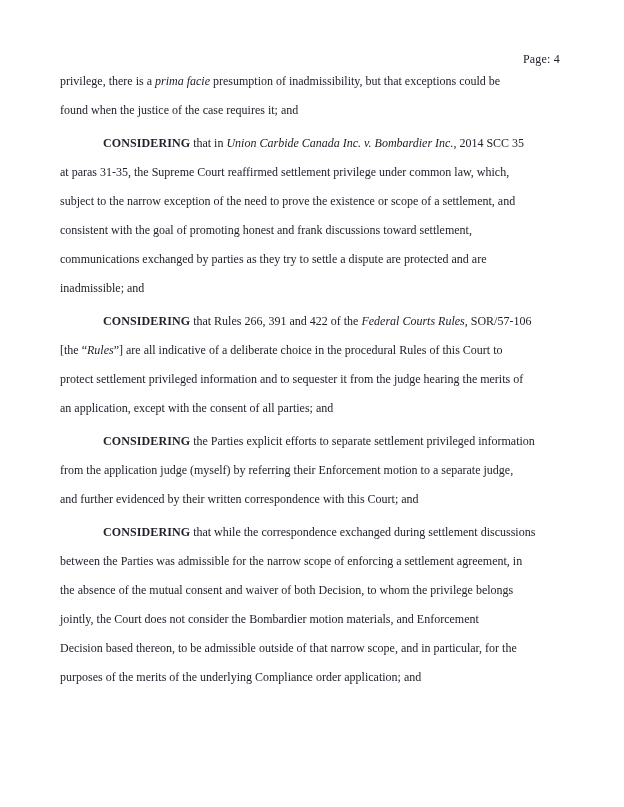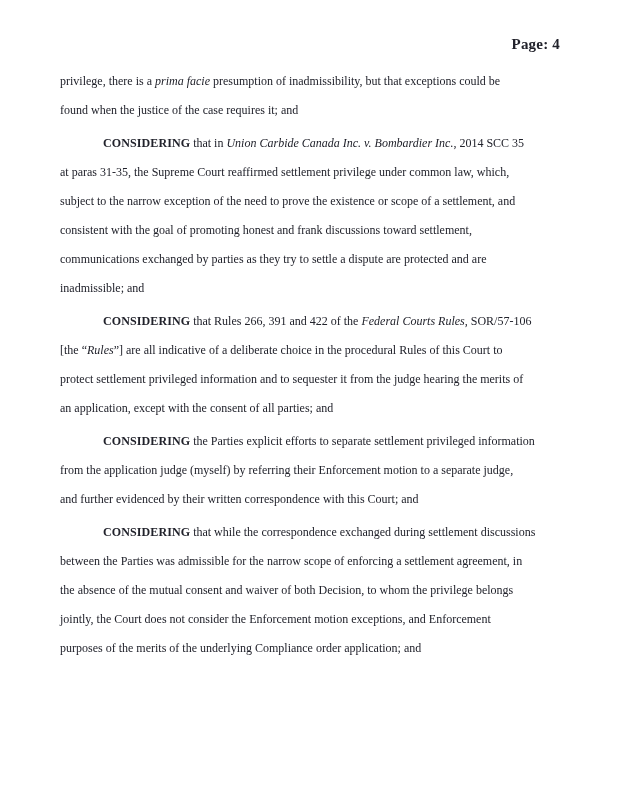--- a/index.html
+++ b/index.html
@@ -11,26 +11,26 @@
     position: relative;
     width: 624px;
     height: 807px;
     background: #ffffff;
     overflow: hidden;
     font-family: "Liberation Serif", "DejaVu Serif", serif;
     color: #21222b;
   }
   .page-header {
     position: absolute;
-    top: 36px;
+    top: 52px;
     left: 60px;
     right: 64px;
     text-align: right;
-    font-size: 15px;
-    font-weight: bold;
+    font-size: 12px;
+    font-weight: normal;
     letter-spacing: 0.2px;
   }
   .doc-body {
     position: absolute;
     top: 67px;
     left: 60px;
     width: 510px;
     font-size: 12px;
   }
   .paragraph { margin: 0; }
@@ -70,17 +70,18 @@
       </div>
       <div class="paragraph">
         <div class="line first"><span class="seg-b">CONSIDERING</span><span> the Parties explicit efforts to separate settlement privileged information</span></div>
         <div class="line"><span>from the application judge (myself) by referring their Enforcement motion to a separate judge,</span></div>
         <div class="line"><span>and further evidenced by their written correspondence with this Court; and</span></div>
       </div>
       <div class="paragraph">
         <div class="line first"><span class="seg-b">CONSIDERING</span><span> that while the correspondence exchanged during settlement discussions</span></div>
         <div class="line"><span>between the Parties was admissible for the narrow scope of enforcing a settlement agreement, in</span></div>
         <div class="line"><span>the absence of the mutual consent and waiver of both Decision, to whom the privilege belongs</span></div>
-        <div class="line"><span>jointly, the Court does not consider the Enforcement motion exceptions, and Enforcement</span></div>
+        <div class="line"><span>jointly, the Court does not consider the Bombardier motion materials, and Enforcement</span></div>
+        <div class="line"><span>Decision based thereon, to be admissible outside of that narrow scope, and in particular, for the</span></div>
         <div class="line"><span>purposes of the merits of the underlying Compliance order application; and</span></div>
       </div>
     </div>
 </div>
 
 </body></html>

